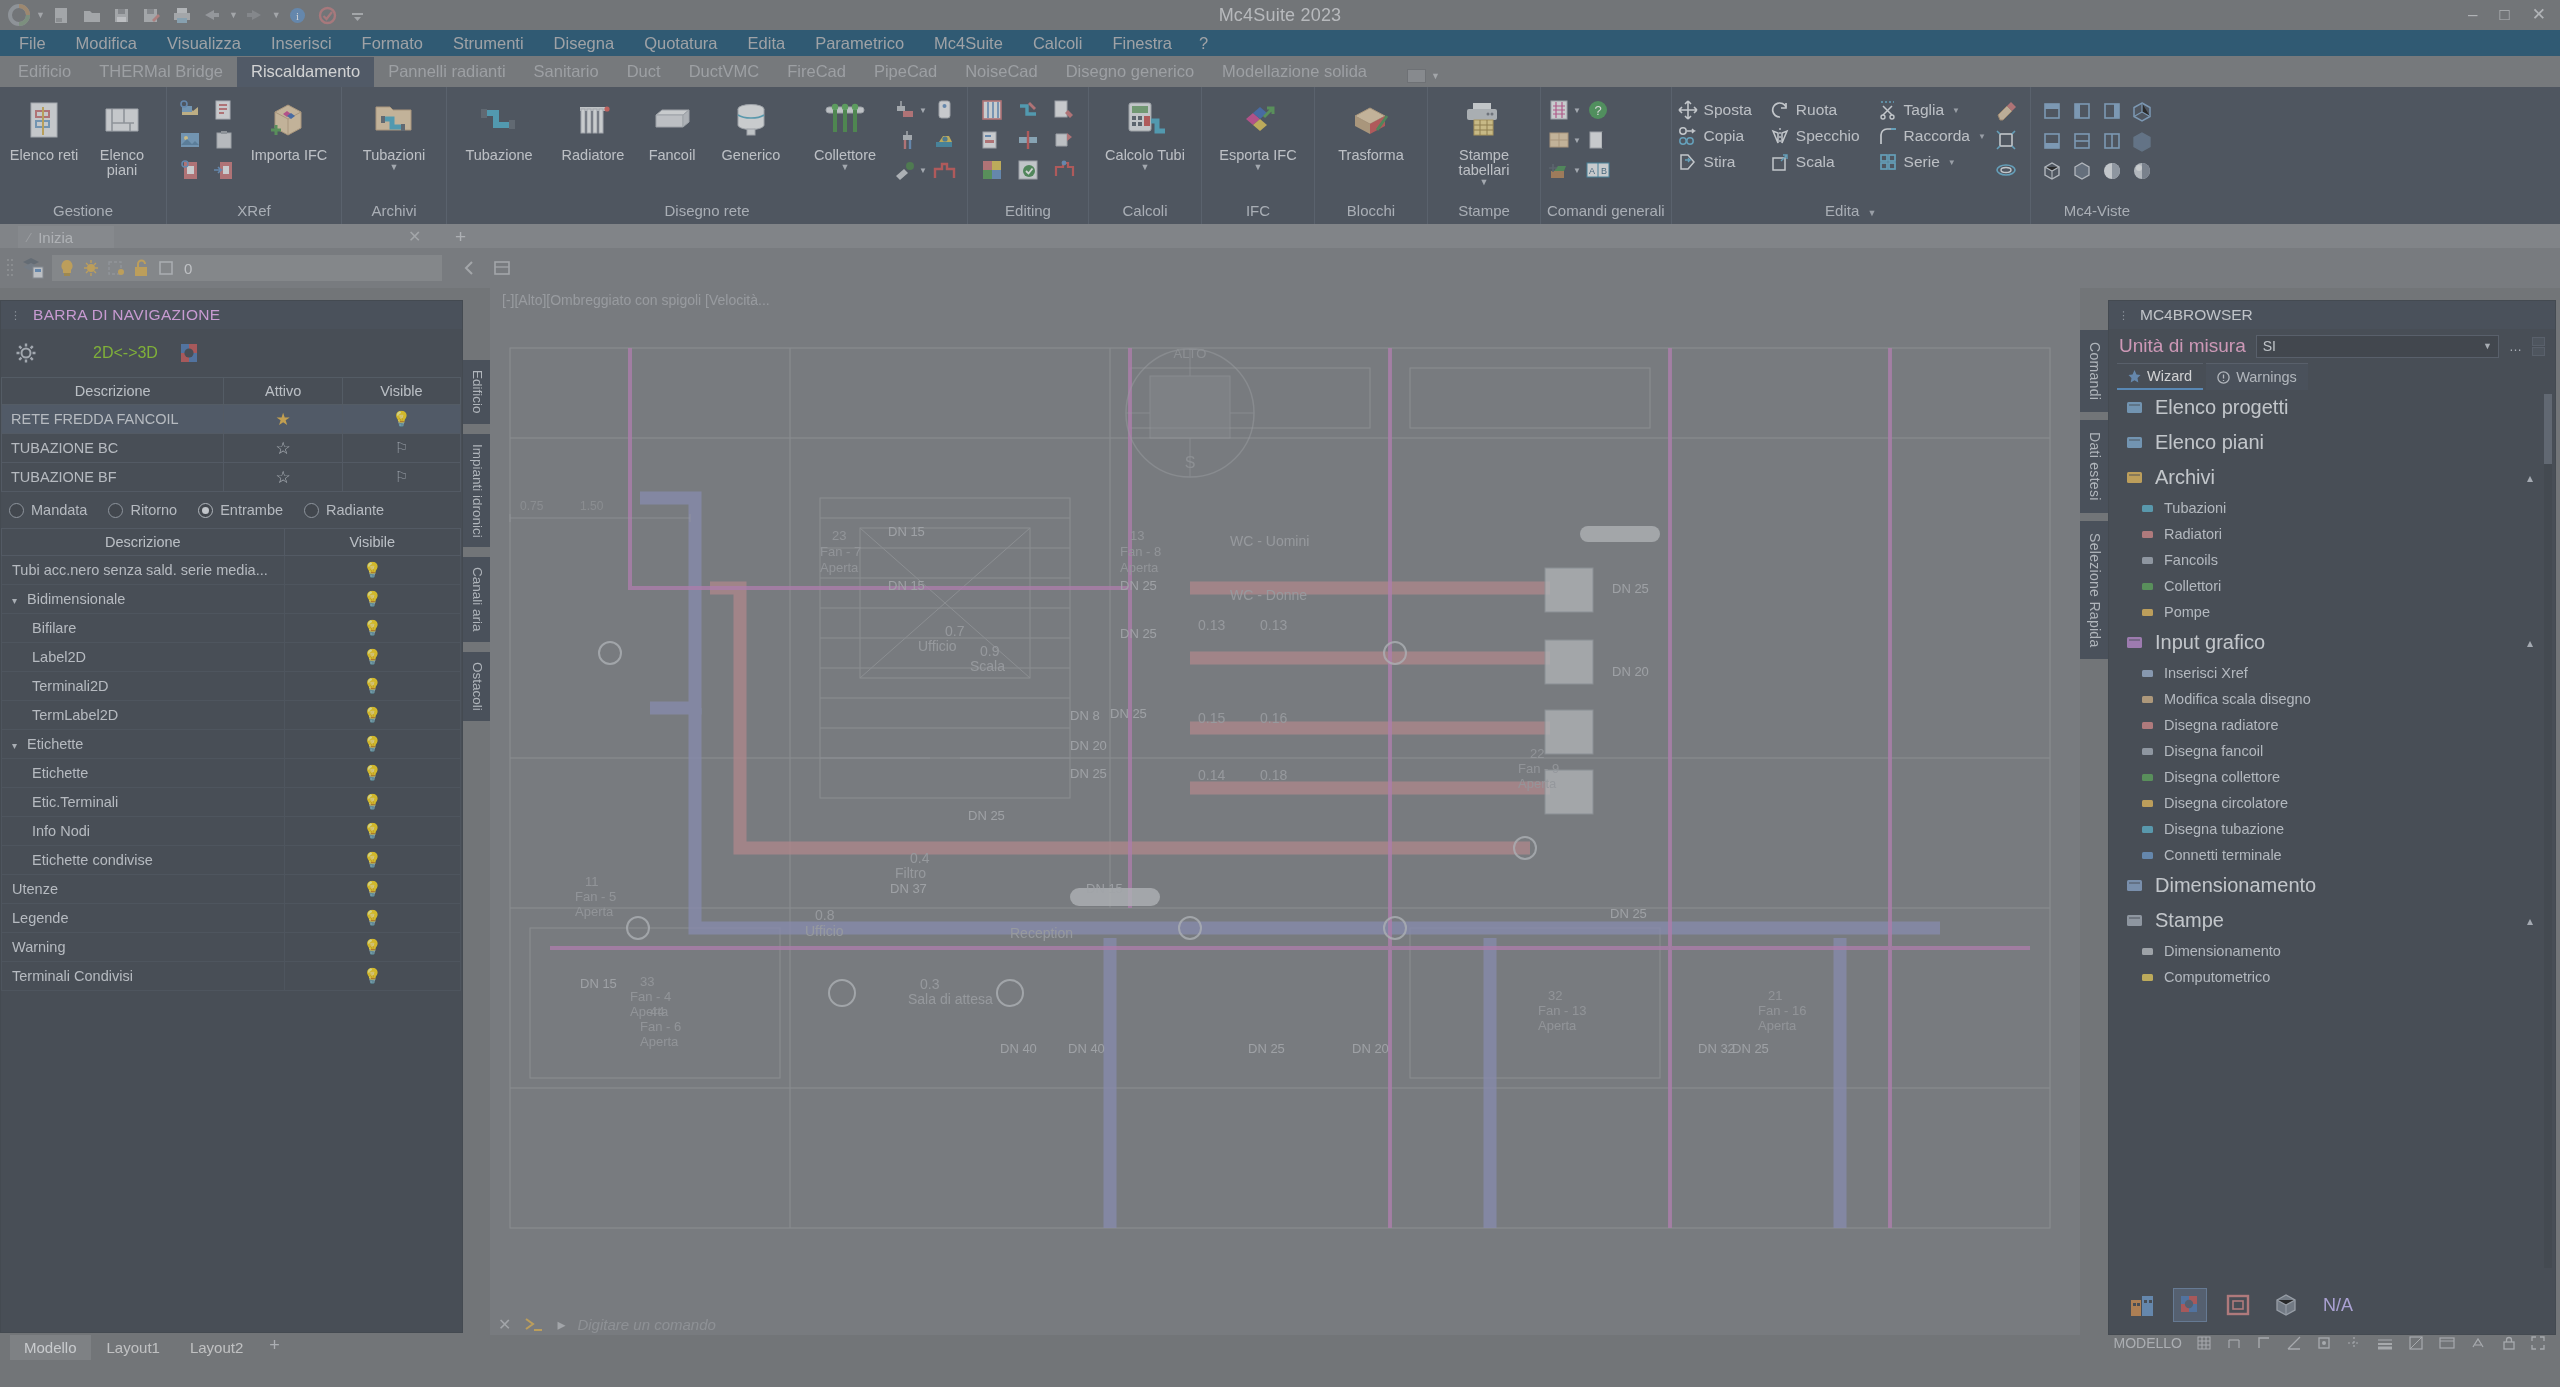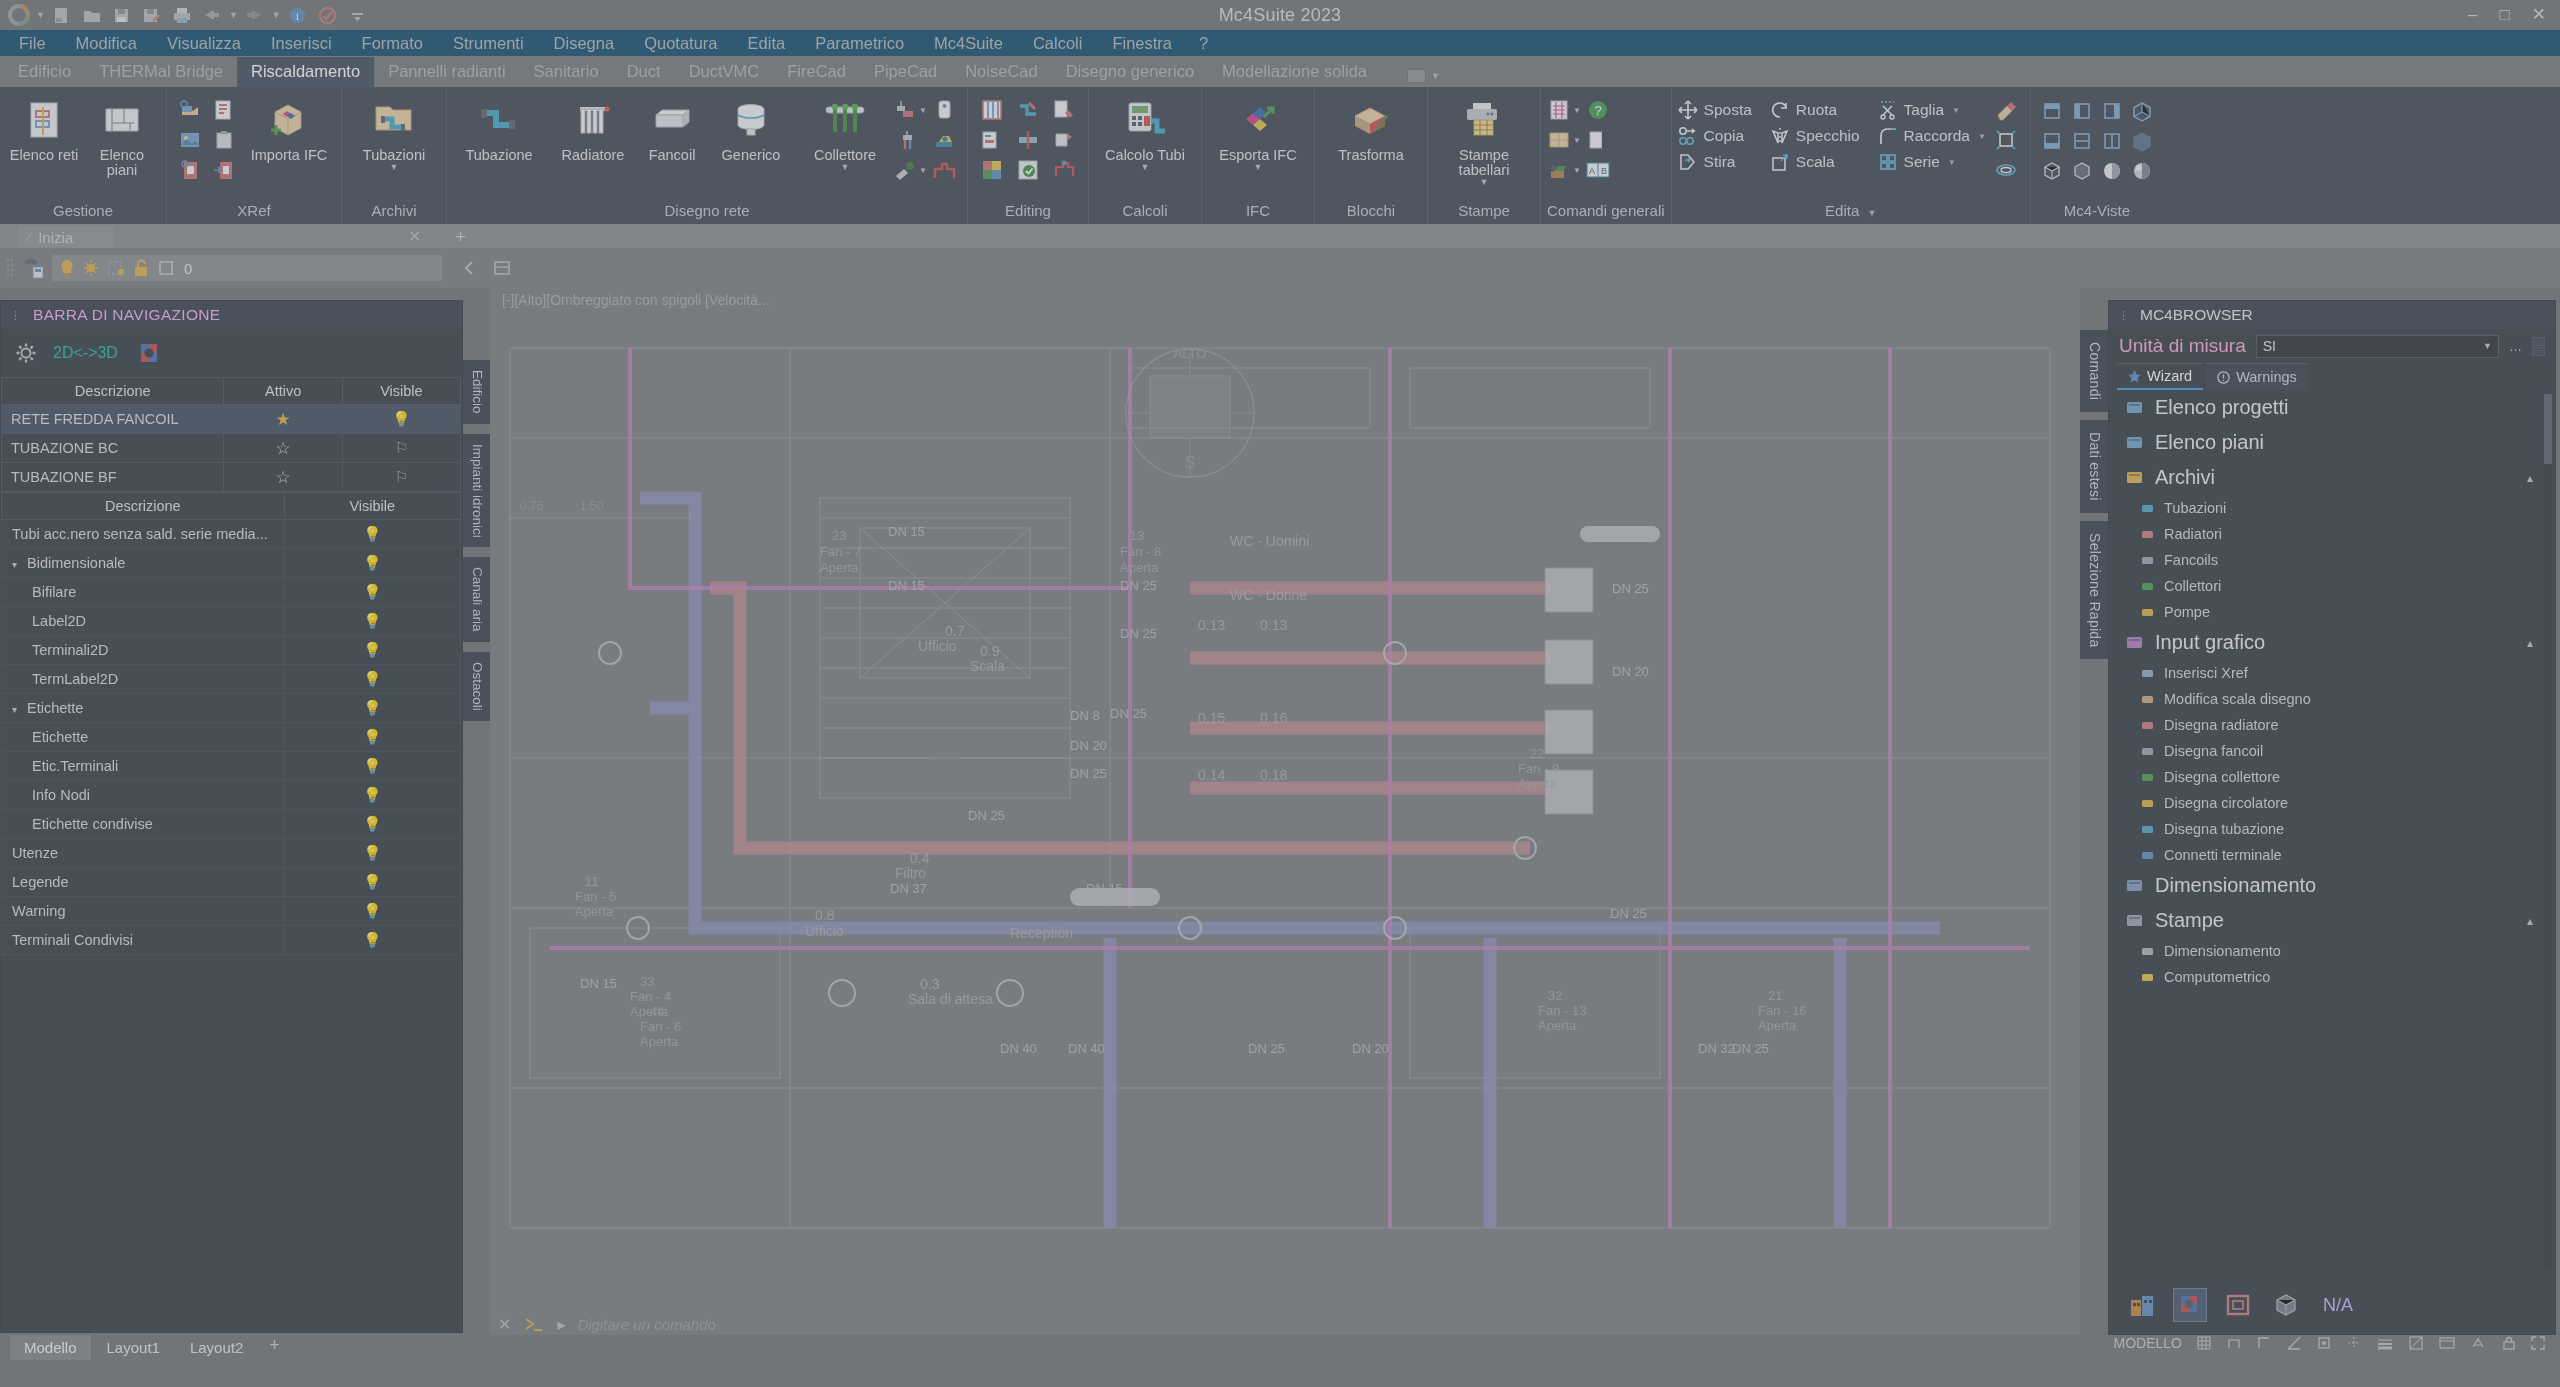--- a/index.html
+++ b/index.html
@@ -128,21 +128,21 @@
   .navpanel .nvtitle {
     height: 28px; background: #333c49; display: flex; align-items: center; gap: 10px; padding-left: 9px;
   }
   .navpanel .nvtitle .grip { letter-spacing: 2px; font-size: 11px; color: #9aa2ad; }
   .navpanel .nvtitle .t { font-size: 15.5px; color: #f0abfc; letter-spacing: .3px; }
 
   .navbody { position: relative; padding: 0; }
   .toolrow { height: 48px; display: flex; align-items: center; gap: 16px; padding: 0 14px;
              background: #2f3742; }
   .toolrow .gear { font-size: 21px; color: #b8bfc9; }
-  .toolrow .t23d { font-size: 16px; color: #14b8a6; }
+  .toolrow .t23d { font-size: 16px; color: #84cc16; margin-left: 40px; }
   .toolrow .netic { width: 34px; height: 30px; display: flex; align-items: center; justify-content: center; }
 
   table.gridtbl { width: 460px; border-collapse: collapse; table-layout: fixed; }
   table.gridtbl th {
     background: #2f3742; color: #dde2e9; font-size: 14.5px; font-weight: normal;
     height: 27px; border: 1px solid #424c59; text-align: center;
   }
   table.gridtbl td {
     height: 29px; border: 1px solid #3c4characters; border: 1px solid #404a57;
     font-size: 14.5px; color: #d6dbe2; padding-left: 9px;
@@ -1317,20 +1317,38 @@
               <td class="ctr"><span class="bulbOff">⚐</span></td>
             </tr>
             <tr class="">
               <td>TUBAZIONE BF</td>
               <td class="ctr"><span class="starO">☆</span></td>
               <td class="ctr"><span class="bulbOff">⚐</span></td>
             </tr>
           </tbody>
       </table>
 
+      <div class="radiorow" id="radios">
+          <div class="radio">
+            <span class="rk"></span>
+            <span class="rl">Mandata</span>
+          </div>
+          <div class="radio">
+            <span class="rk"></span>
+            <span class="rl">Ritorno</span>
+          </div>
+          <div class="radio on">
+            <span class="rk"></span>
+            <span class="rl">Entrambe</span>
+          </div>
+          <div class="radio">
+            <span class="rk"></span>
+            <span class="rl">Radiante</span>
+          </div>
+        </div>
 
       <table class="tree">
         <thead>
             <tr>
           <th style="width:282px">Descrizione</th>
           <th style="width:176px">Visibile</th>
         </tr>
           </thead>
         <tbody id="treeBody">
             <tr>

